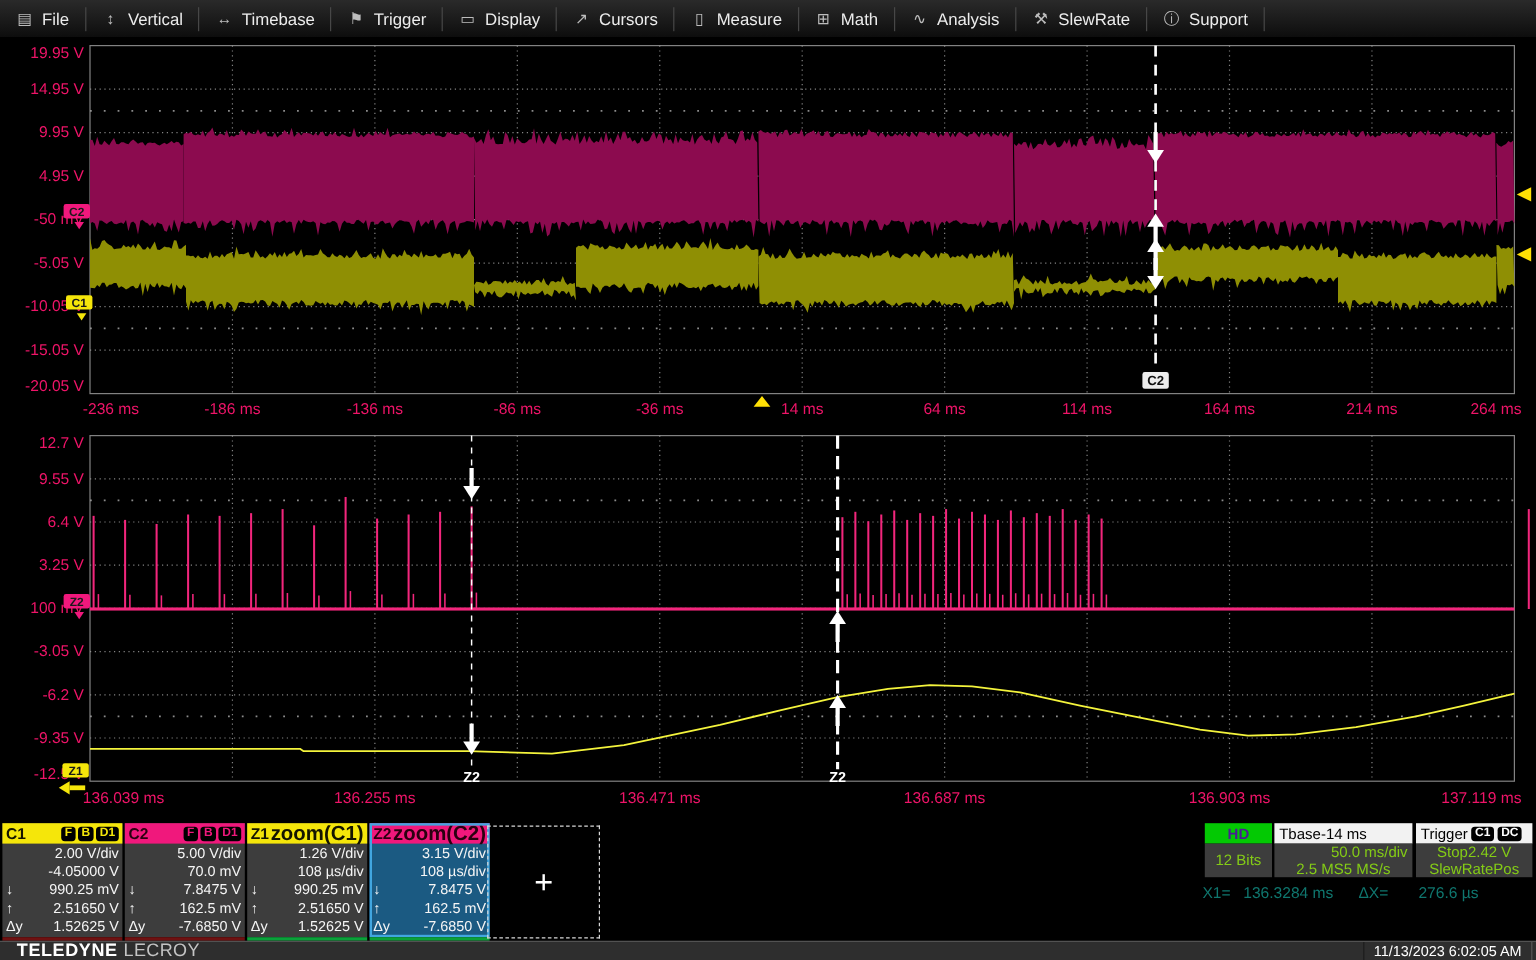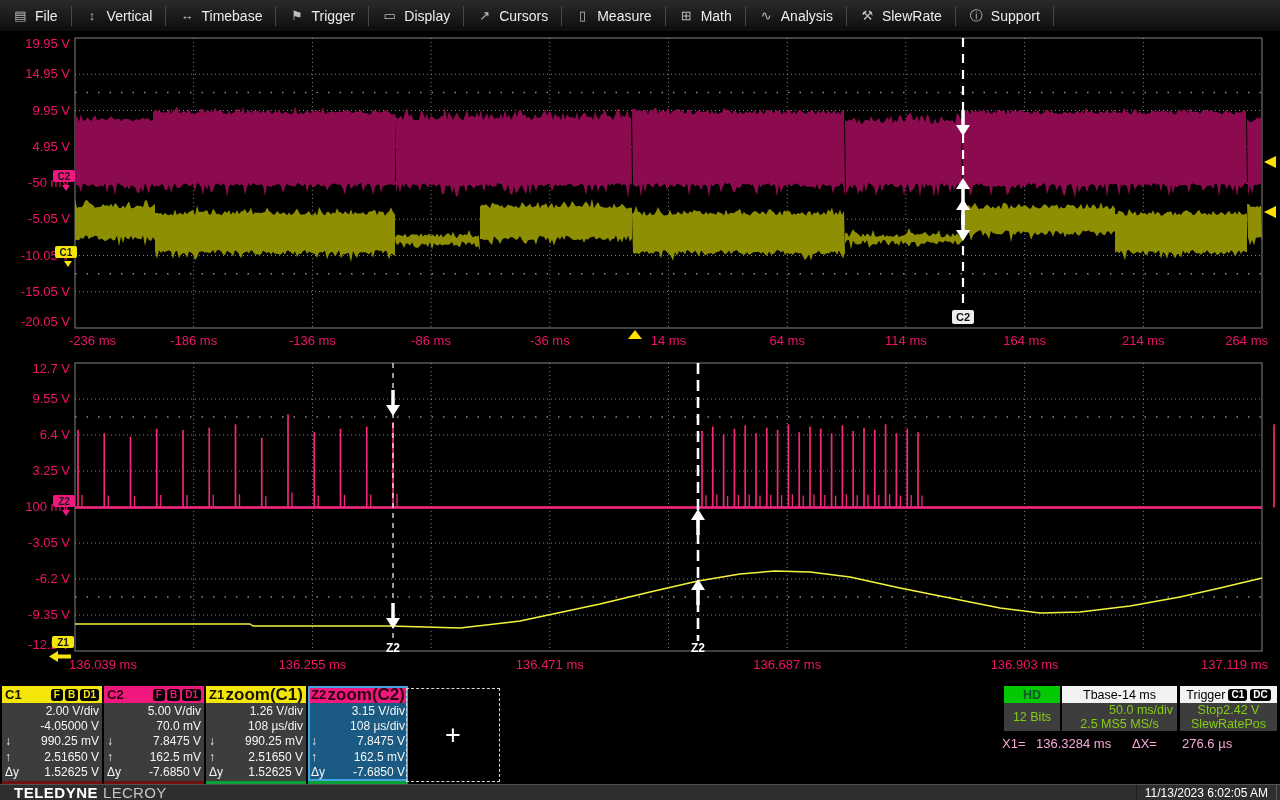--- a/index.html
+++ b/index.html
@@ -31,31 +31,31 @@
   .cbody{padding:1px 3px 0 3px;font-size:12px;color:#f5f5f5;line-height:15.2px}
   .chrow{display:flex}
   .chrow .pfx{width:18px}
   .chrow .val{flex:1;text-align:right;white-space:nowrap}
   .chunderline{position:absolute;top:781px;width:100px;height:3px;z-index:4}
   .addbox{position:absolute;left:406px;top:688px;width:92px;height:92px;
           border:1px dashed #d8d8d8;display:flex;align-items:center;justify-content:center;
           color:#fff;font-size:27px;font-weight:400;z-index:4}
   
   .ibox{position:absolute;height:45px;box-sizing:border-box;z-index:4;font-family:"Liberation Sans",sans-serif}
-  .ihdr{height:17px;font-size:12.5px;display:flex;justify-content:center;
+  .ihdr{height:17px;font-size:12.5px;display:flex;justify-content:flex-start;
         align-items:center;padding:0 4px}
   .whitehdr{background:#f2f2f2;color:#000;font-weight:400}
-  .hdhdr{background:#03c903;color:#14532d;font-weight:700;justify-content:center}
+  .hdhdr{background:#03c903;color:#4c1d95;font-weight:700;justify-content:center}
   .ibody{height:28px;background:#3d3d3d;color:#84cc16;font-size:12.5px;padding:0 4px;box-sizing:border-box}
   .hdbody{display:flex;align-items:center;justify-content:center}
   .iline{display:flex;justify-content:center;line-height:14px;white-space:nowrap}
   .iline.right{justify-content:flex-end}
   .tbadge{background:#000;color:#fff;border-radius:3px;font-size:10px;font-weight:700;
           padding:0 3px;height:12px;line-height:12px;margin-left:3px}
-  .readouts{position:absolute;left:1002px;top:736px;width:276px;color:#f9a8d4;font-size:13px;z-index:4}
+  .readouts{position:absolute;left:1002px;top:736px;width:276px;color:#0f766e;font-size:13px;z-index:4}
   .rline{display:grid;grid-template-columns:34px 96px 50px auto;line-height:15.5px;white-space:nowrap}
   
   .statusbar{position:absolute;left:0;top:784px;width:1280px;height:16px;background:#2e2e2e;
              border-top:1px solid #525252;box-sizing:border-box;display:flex;align-items:center;z-index:6}
   .brand{margin-left:14px;font-size:15px;color:#fff;font-weight:700;letter-spacing:.5px;display:flex}
   .brand-light{color:#c4c4c4;font-weight:400;margin-left:5px;letter-spacing:.3px}
   .datetime{position:absolute;right:3px;top:0;height:100%;display:flex;align-items:center;
             padding:0 8px;font-size:12px;color:#fff;border-left:1px solid #1c1c1c;border-right:1px solid #585858}
 </style>
 </head>

